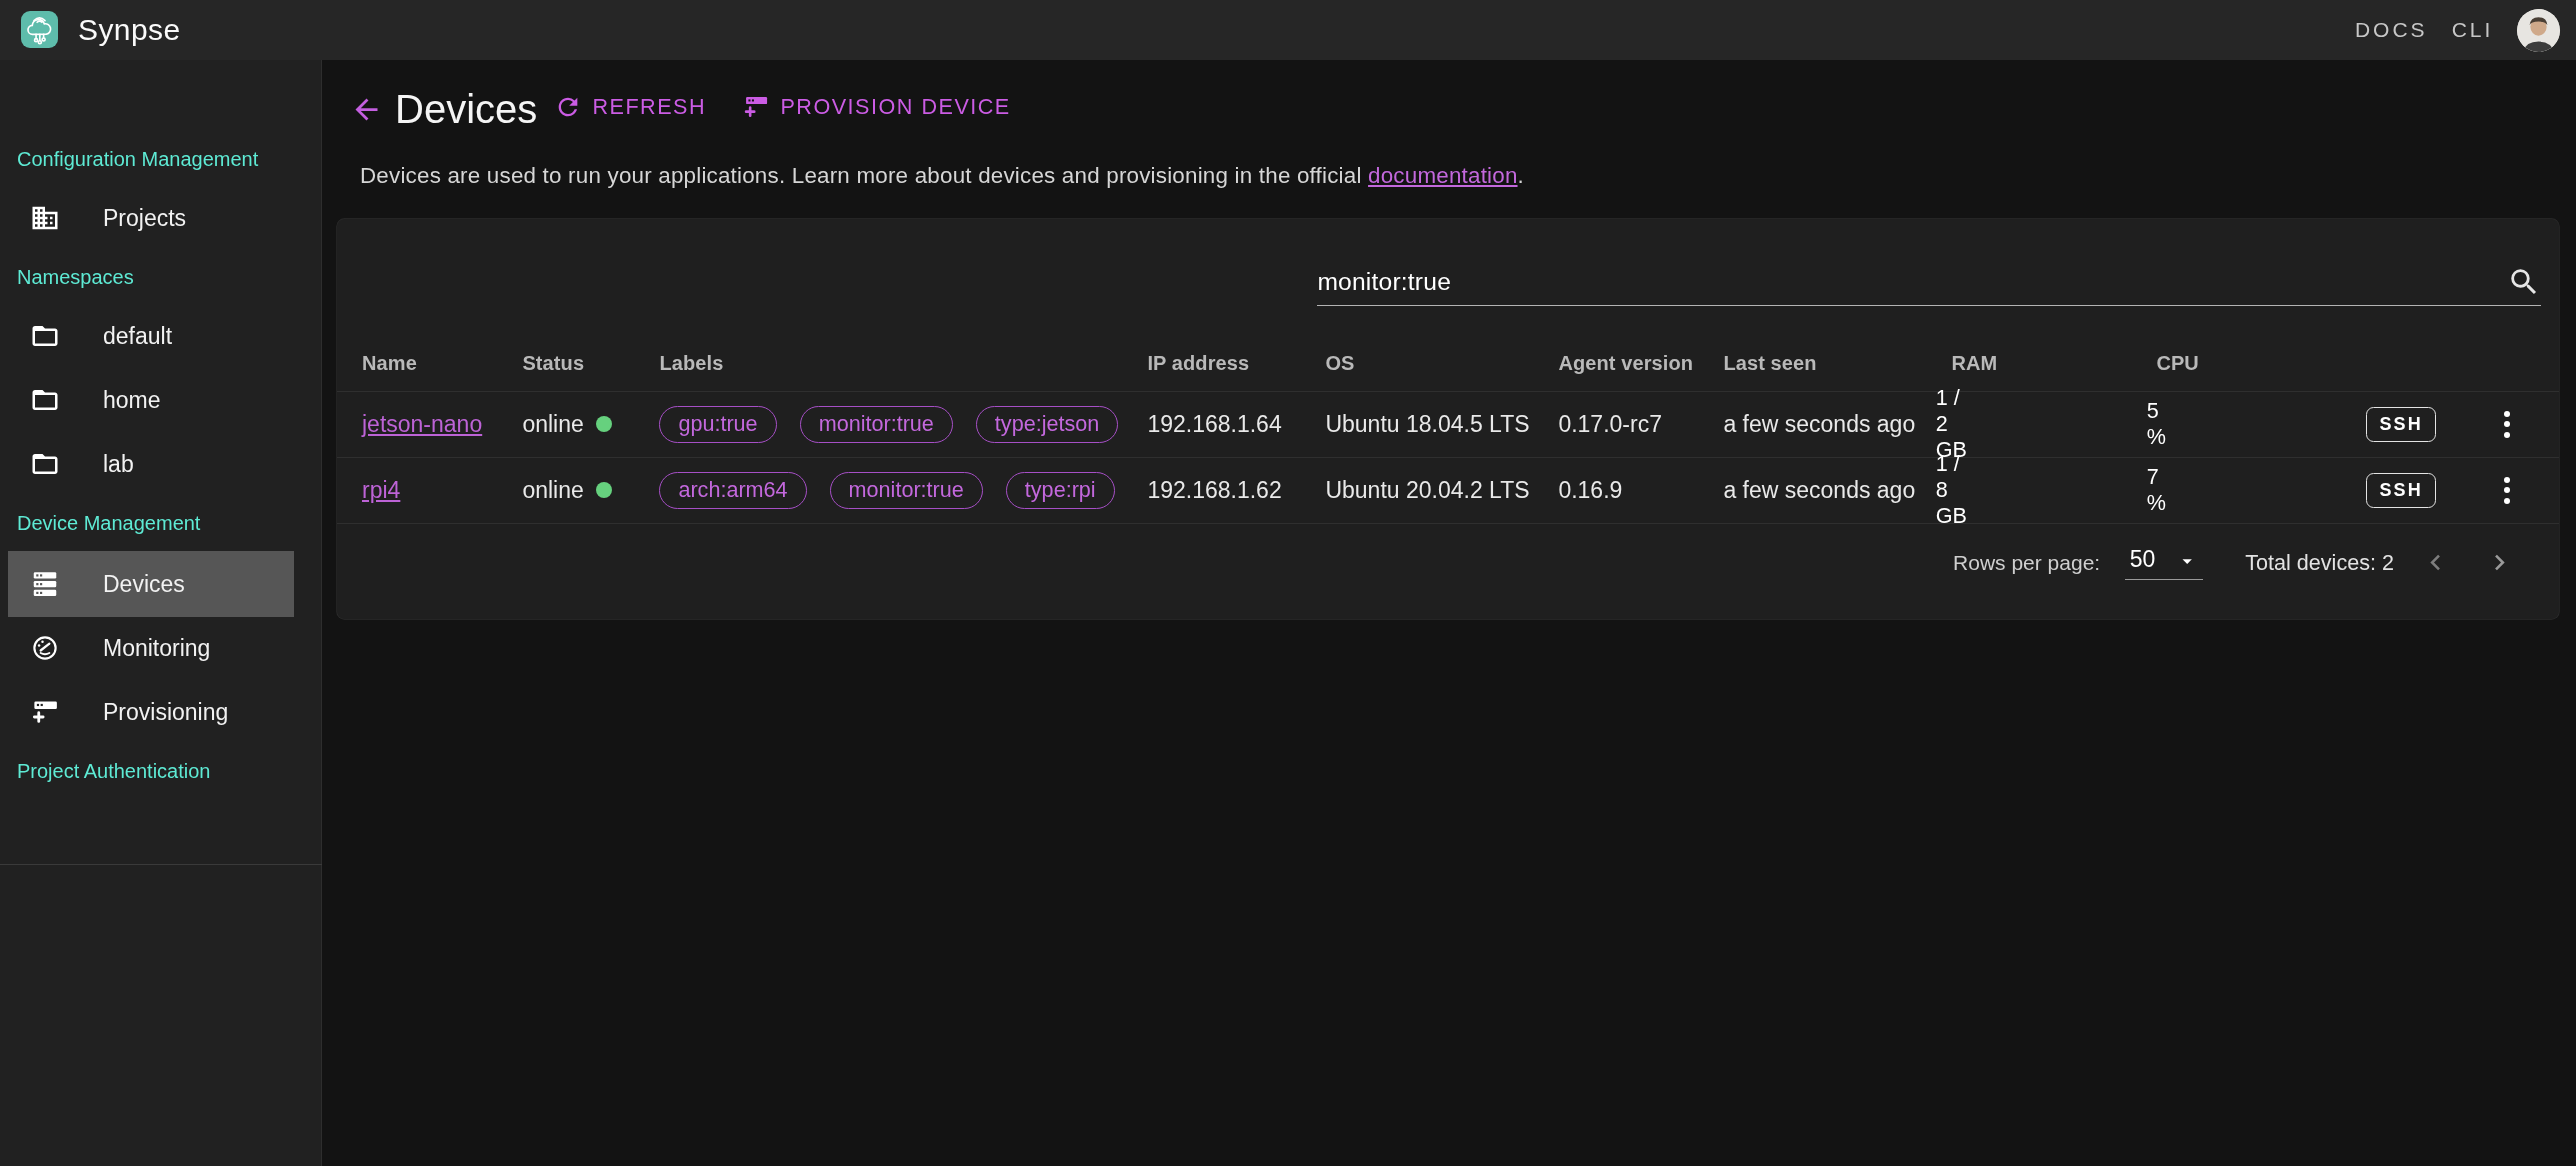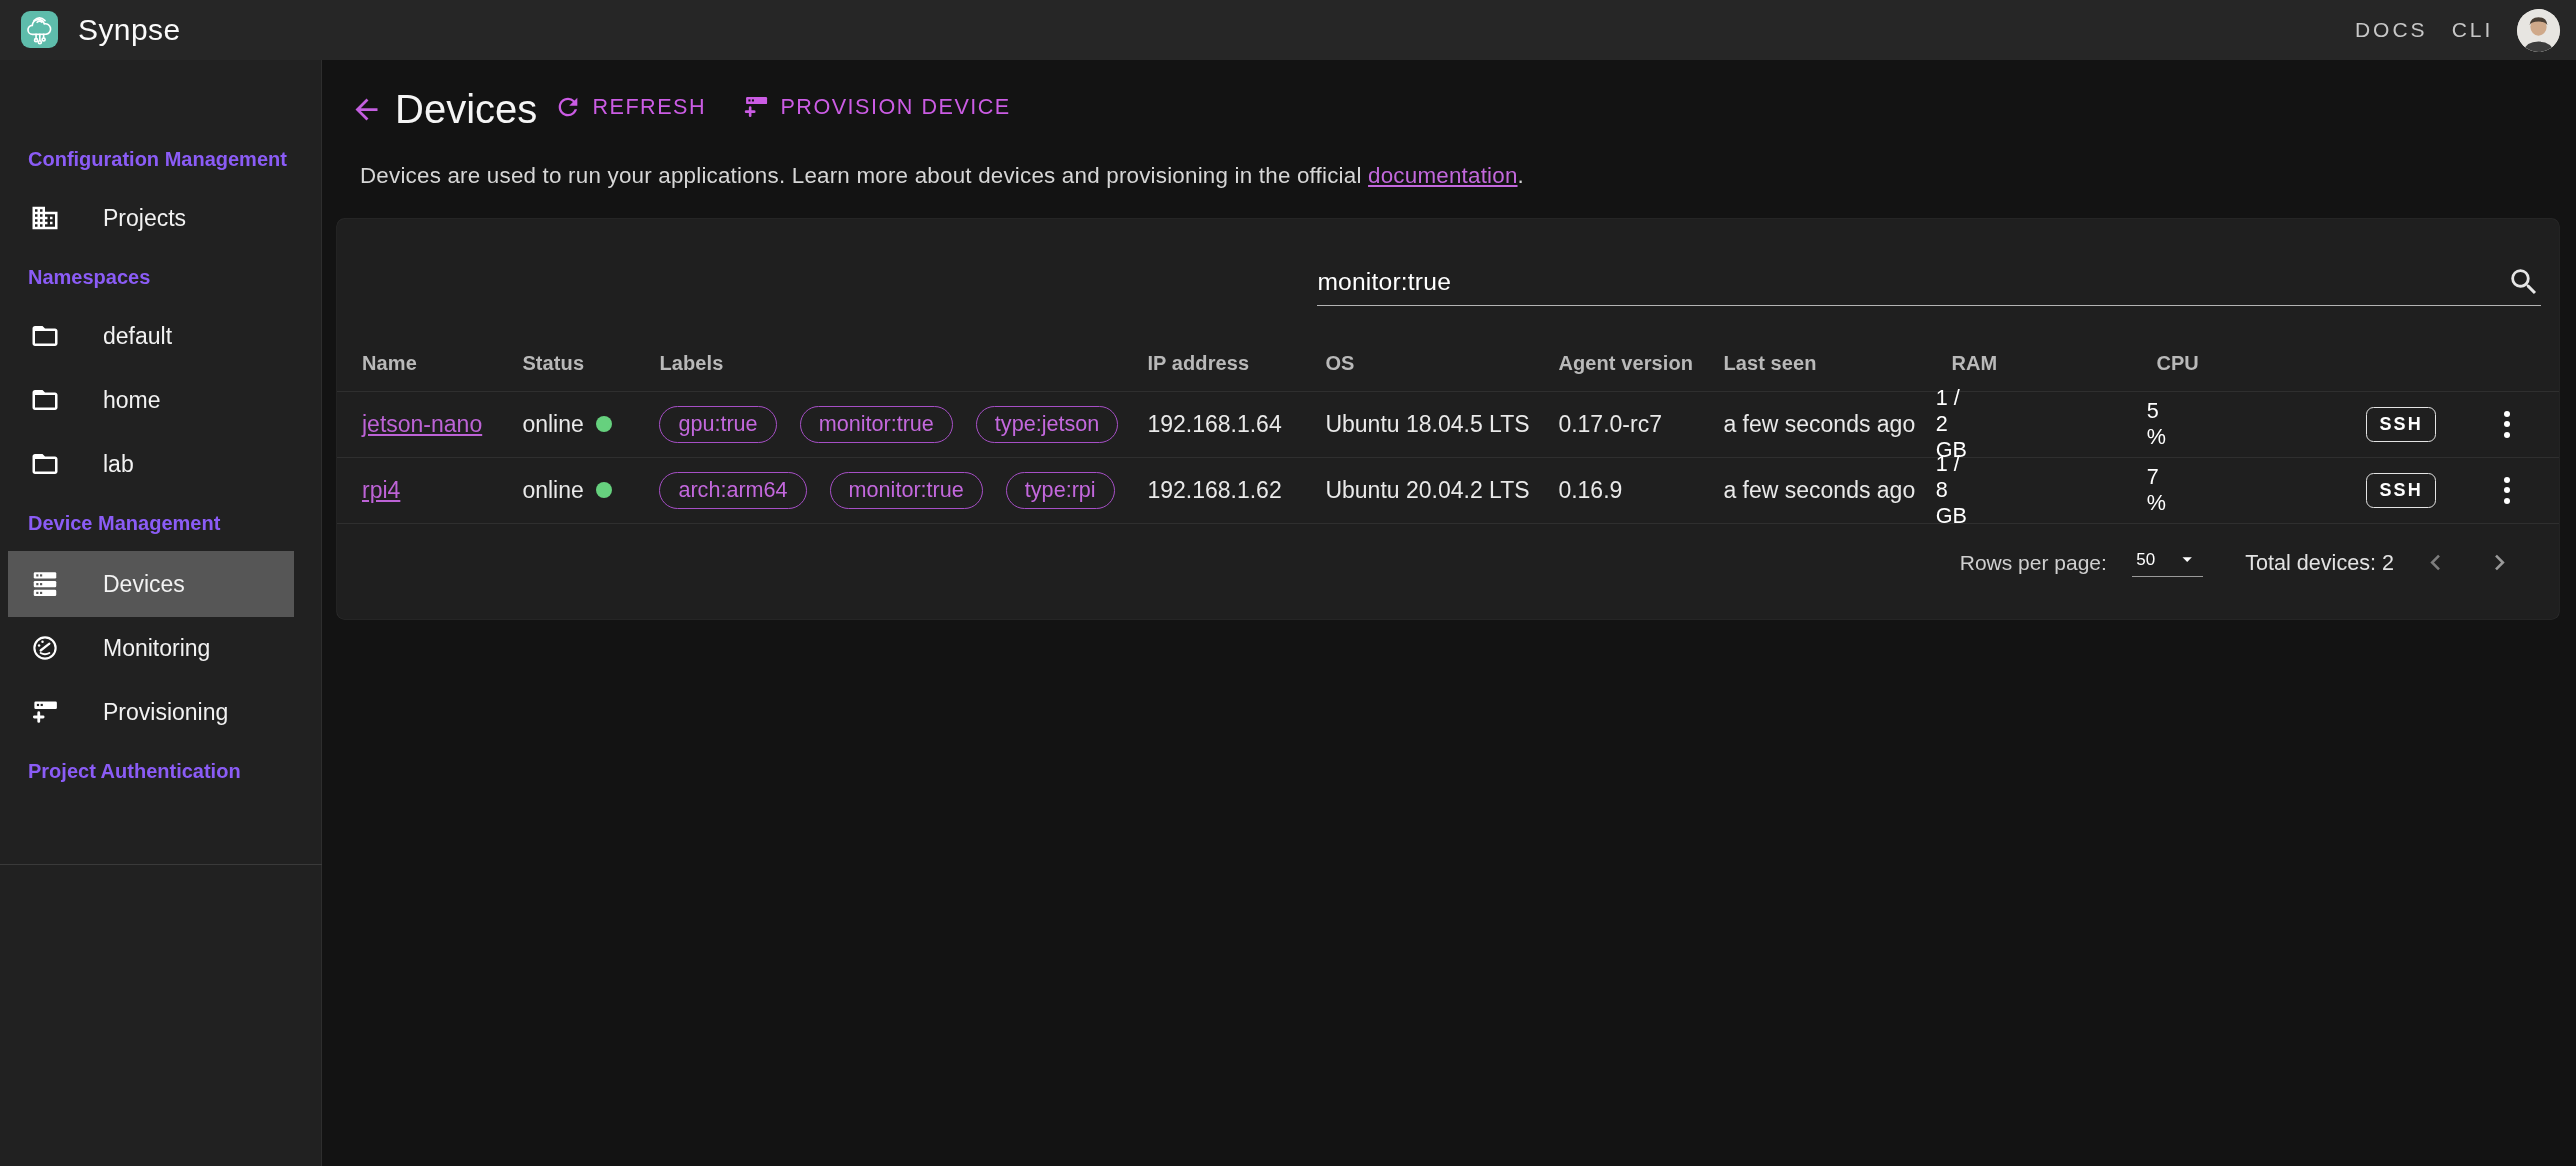--- a/index.html
+++ b/index.html
@@ -10,21 +10,21 @@
   
   .topbar { position:absolute; left:0; top:0; width:2576px; height:60px; background:#262626; z-index:5; }
   .logo-box { position:absolute; left:21px; top:11.2px; width:37px; height:37px; border-radius:9px; background:#5ebcab; display:flex; align-items:center; justify-content:center; }
   .app-name { position:absolute; left:78px; top:12.7px; font-size:30px; font-weight:400; color:#fafafa; letter-spacing:0.4px; }
   .topbar-right { position:absolute; right:15.7px; top:0; height:60px; display:flex; align-items:center; gap:24px; }
   .topbar-link { font-size:21px; font-weight:500; letter-spacing:3px; color:#c7c7c7; cursor:pointer; }
   .avatar { width:43px; height:43px; border-radius:50%; overflow:hidden; background:#e7e5e1; }
 
   
   .sidebar { position:absolute; left:0; top:60px; width:322px; height:1107px; background:#212121; border-right:1.5px solid #2e2e2e; }
-  .side-section-label { position:absolute; left:28px; font-size:20px; color:#8b5cf6;font-weight:bold; }
+  .side-section-label { position:absolute; left:17px; font-size:20px; color:#5eead4; }
   .side-item { position:absolute; left:8px; width:286px; height:66px; display:flex; align-items:center; cursor:pointer; }
   .side-item.selected { background:#565656; }
   .side-item .icn { position:absolute; left:22.4px; width:30px; height:30px; display:flex; }
   .side-item .lbl { position:absolute; left:95px; font-size:23px; color:#f2f2f2; }
   .side-divider { position:absolute; left:0; top:744px; width:322px; height:0.7px; background:#3a3a3a; }
 
   
   .content { position:absolute; left:324px; top:60px; right:0; bottom:0; }
   .back-btn { position:absolute; left:26px; top:33px; width:33px; height:33px; cursor:pointer; }
   .page-title { position:absolute; left:71px; top:27px; font-size:40px; font-weight:400; color:#f5f5f5; }
@@ -56,21 +56,21 @@
   .bar { position:relative; width:135px; height:39px; background:#36593f; overflow:hidden; }
   .bar-fill { position:absolute; left:0; top:0; bottom:0; background:#6fdb82; }
   .bar-label { position:absolute; inset:0; display:flex; align-items:center; justify-content:center; color:#fff; font-size:21.6px; }
   .ssh-btn { display:inline-block; border:1.5px solid #e4e4e4; border-radius:7.5px; color:#ffffff; font-size:18px; font-weight:700; letter-spacing:2.2px; padding:6px 12px; cursor:pointer; background:transparent; font-family:inherit; }
   .kebab { width:33px; height:39px; display:flex; flex-direction:column; align-items:center; justify-content:center; gap:4.5px; cursor:pointer; }
   .kebab i { width:6px; height:6px; border-radius:50%; background:#ffffff; }
 
   .t-footer { position:absolute; left:0; right:0; top:304px; height:97px; display:flex; align-items:center; justify-content:flex-end; padding-right:39px; padding-bottom:18px; }
   .rpp-label { font-size:21px; color:#cfcfcf; margin-right:25px; }
   .rpp-select { position:relative; display:flex; align-items:end; gap:21px; border-bottom:1.5px solid #9a9a9a; padding:0 4.5px 6px 4.5px; margin-right:42px; cursor:pointer; }
-  .rpp-value { font-size:17px; color:#fff; }
+  .rpp-value { font-size:23px; color:#fff; }
   .total-label { font-size:21.6px; color:#e3e3e3; margin-right:20px; }
   .pager-btn { width:42px; height:42px; display:flex; align-items:center; justify-content:center; cursor:pointer; }
 
   svg { display:block; }
 </style>
 </head>
 <body>
 
 <div id="app">
 

